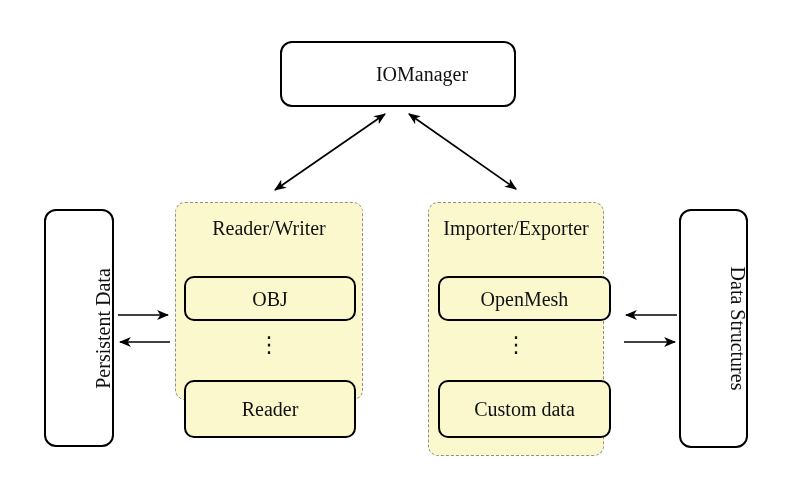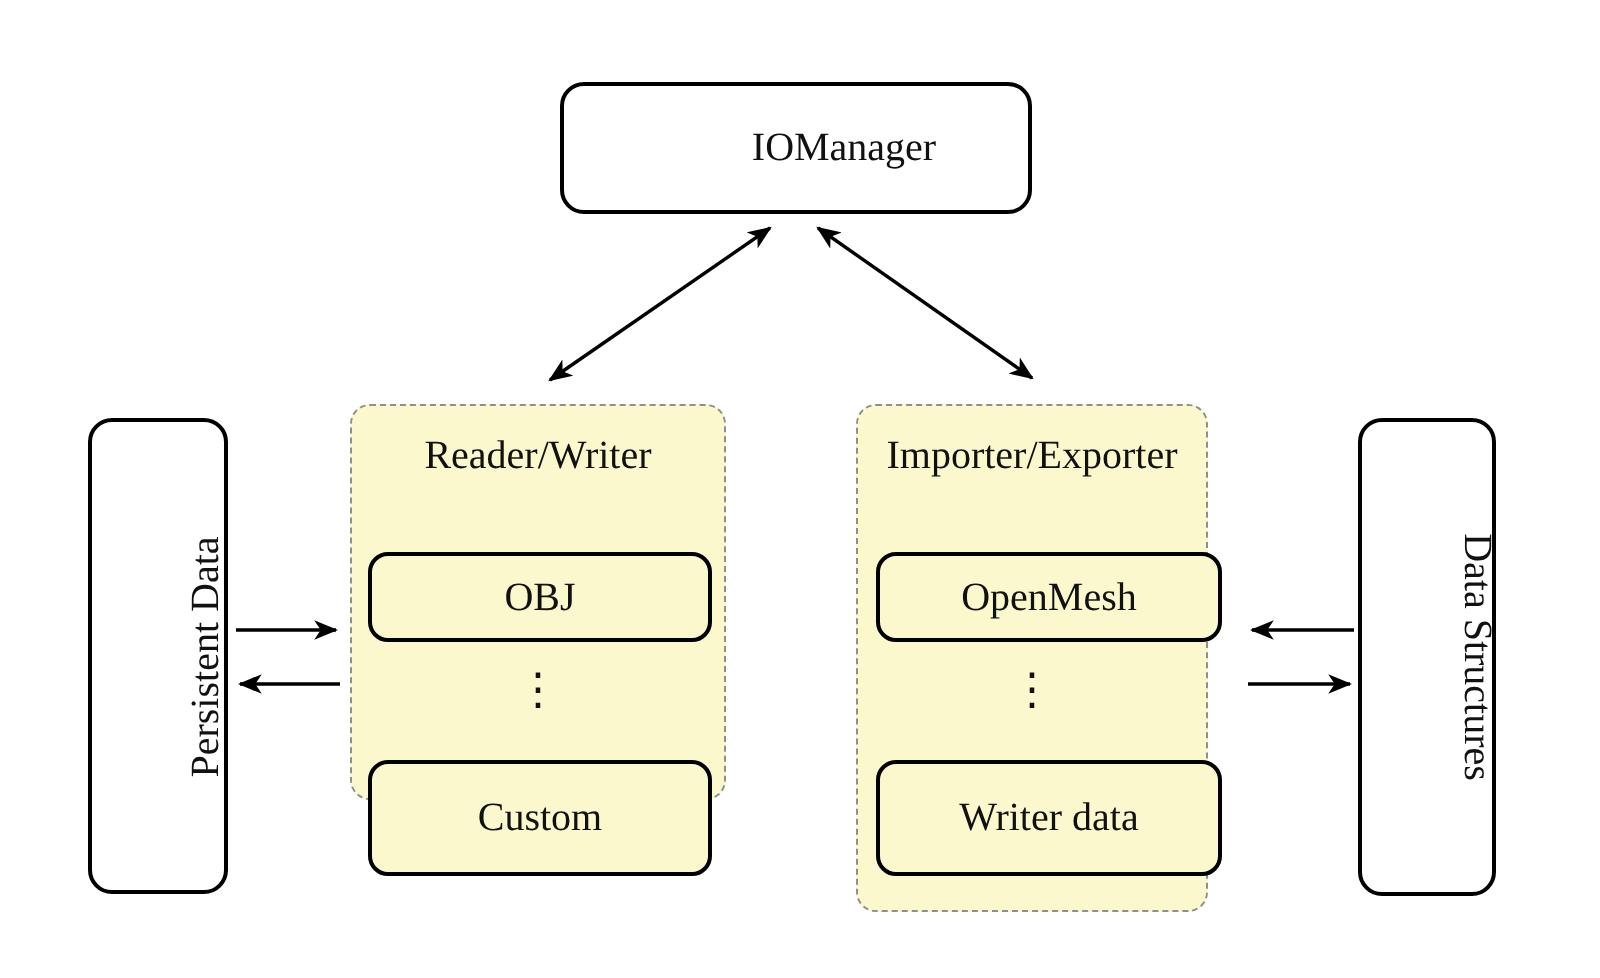--- a/index.html
+++ b/index.html
@@ -87,28 +87,28 @@
     <span class="vtext rot-cw">Data Structures</span>
   </div>
 
   <div class="group group-left">
     <div class="group-title">Reader/Writer</div>
     <div class="inner inner-top">
       <span>OBJ</span>
     </div>
     <div class="dots">⋮</div>
     <div class="inner inner-bottom">
-      <span>Custom</span>
+      <span>Reader</span>
     </div>
   </div>
 
   <div class="group group-right">
     <div class="group-title">Importer/Exporter</div>
     <div class="inner inner-top">
       <span>OpenMesh</span>
     </div>
     <div class="dots">⋮</div>
     <div class="inner inner-bottom">
-      <span>Writer data</span>
+      <span>Custom data</span>
     </div>
   </div>
 
 </div>
 
 </body></html>

